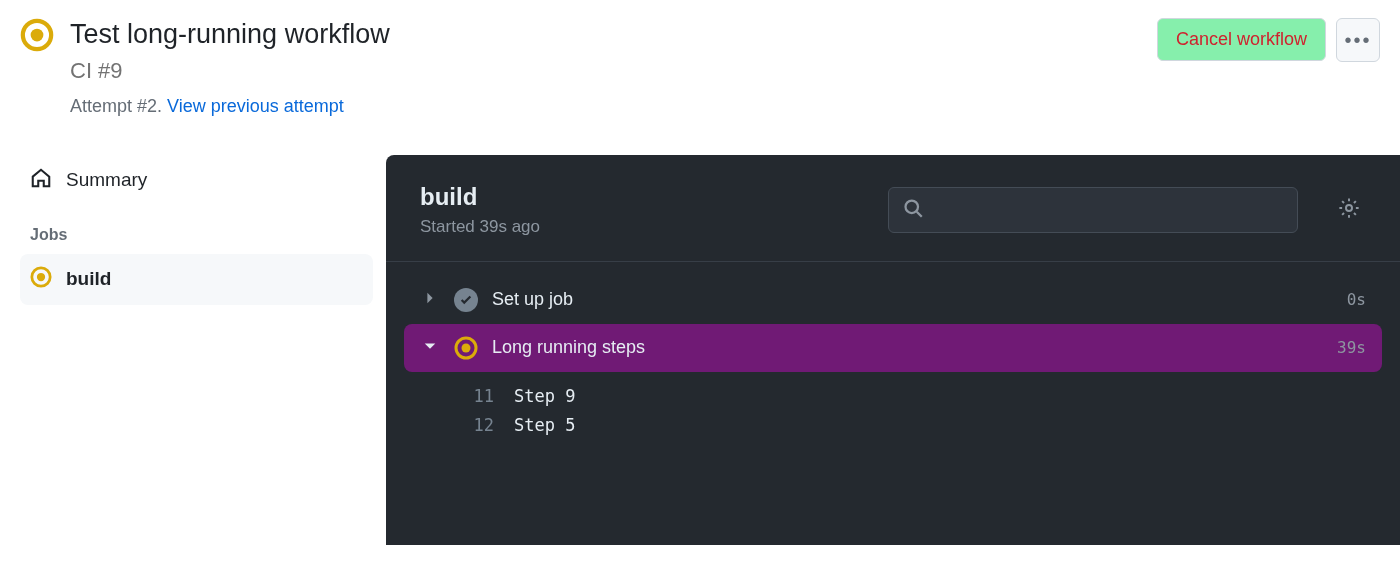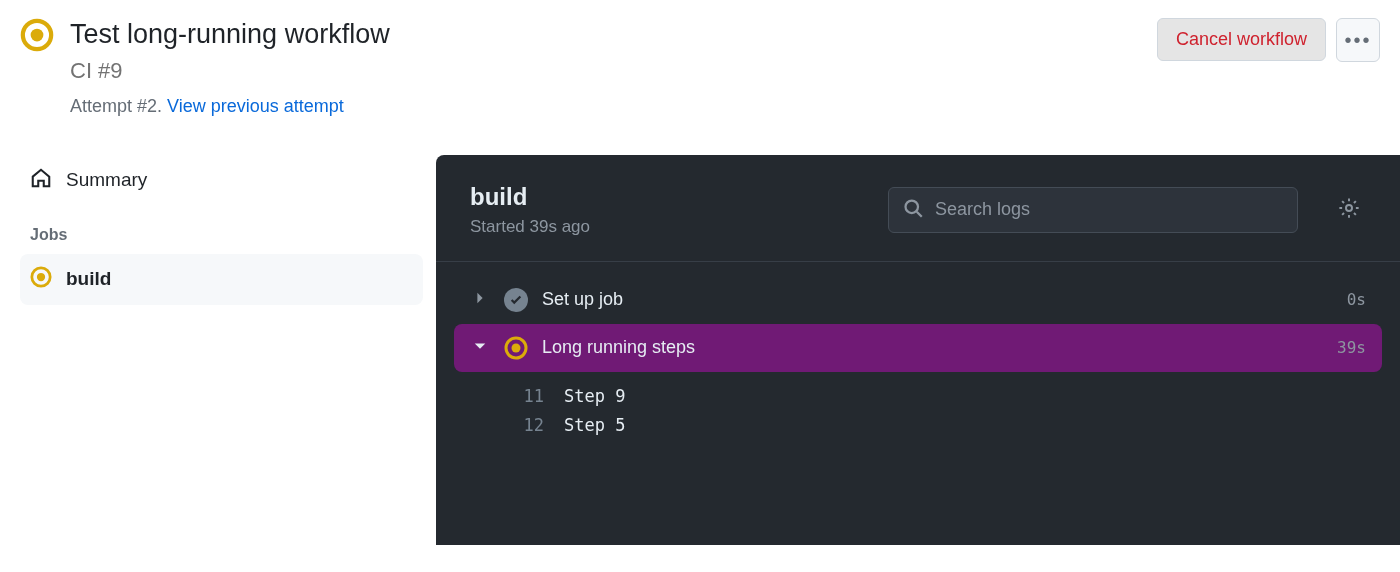--- a/index.html
+++ b/index.html
@@ -51,21 +51,21 @@
     .attempt-link {
       color: #0969da;
       text-decoration: none;
     }
     .header-right {
       display: flex;
       gap: 10px;
       align-items: flex-start;
     }
     .cancel-btn {
-      background: #e5e5e5;
+      background: #86efac;
       border: 1px solid #d0d7de;
       border-radius: 6px;
       padding: 10px 18px;
       font-size: 18px;
       font-weight: 500;
       color: #cf222e;
       cursor: pointer;
     }
     .kebab-btn {
       background: #f6f8fa;
@@ -81,21 +81,21 @@
     .kebab-dots {
       font-size: 20px;
       color: #656d76;
       letter-spacing: 2px;
     }
     .body-area {
       display: flex;
       margin-top: 38px;
     }
     .sidebar {
-      width: 436px;
+      width: 386px;
       padding-left: 20px;
       padding-right: 13px;
     }
     .sidebar-item {
       display: flex;
       align-items: center;
       gap: 14px;
       padding: 12px 10px;
       border-radius: 8px;
       font-size: 19px;
@@ -273,21 +273,20 @@
         <div class="job-title">build</div>
         <div class="job-started">Started 39s ago</div>
       </div>
       <div class="search-box">
         <span>
           <svg width="20" height="20" viewBox="0 0 16 16" fill="none" stroke="#8d96a0" stroke-width="1.8">
             <circle cx="7" cy="7" r="5"></circle>
             <line x1="11" y1="11" x2="15" y2="15"></line>
           </svg>
         </span>
-        <input class="search-input" type="text" placeholder="Search logs" style="">
       </div>
       <span class="gear-btn">
         <svg width="22" height="22" viewBox="0 0 16 16" fill="none" stroke="#8d96a0" stroke-width="1.4">
           <circle cx="8" cy="8" r="2.2"></circle>
           <path d="M8 1v2M8 13v2M1 8h2M13 8h2M3 3l1.4 1.4M11.6 11.6L13 13M13 3l-1.4 1.4M4.4 11.6L3 13"></path>
         </svg>
       </span>
     </div>
 
     <div class="steps">

